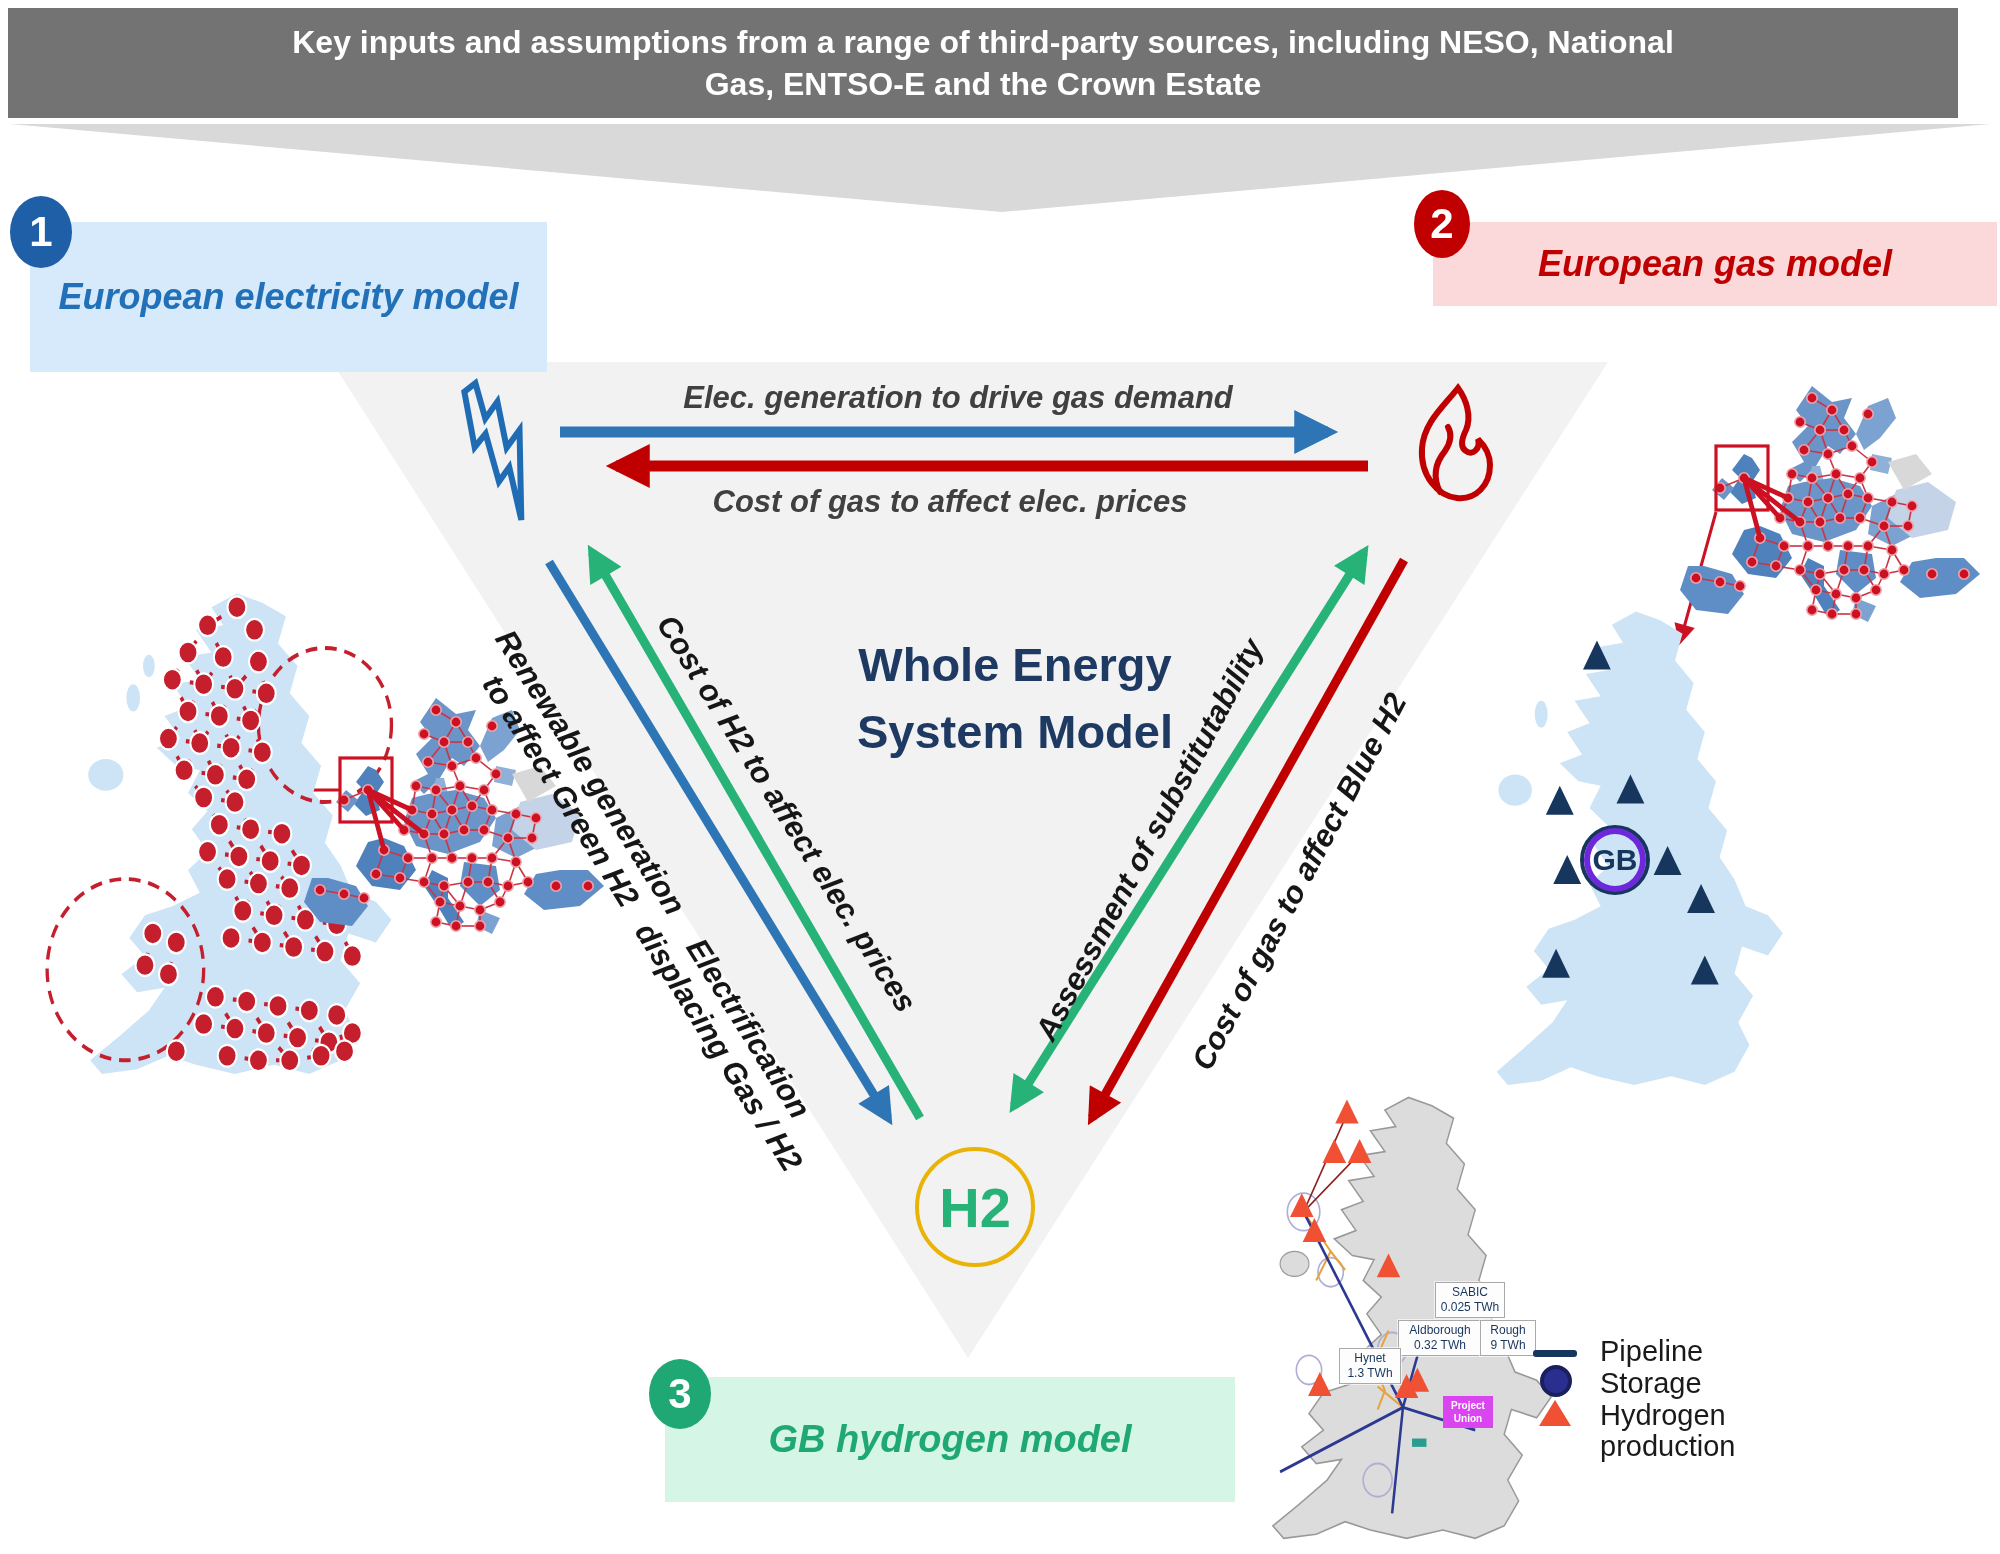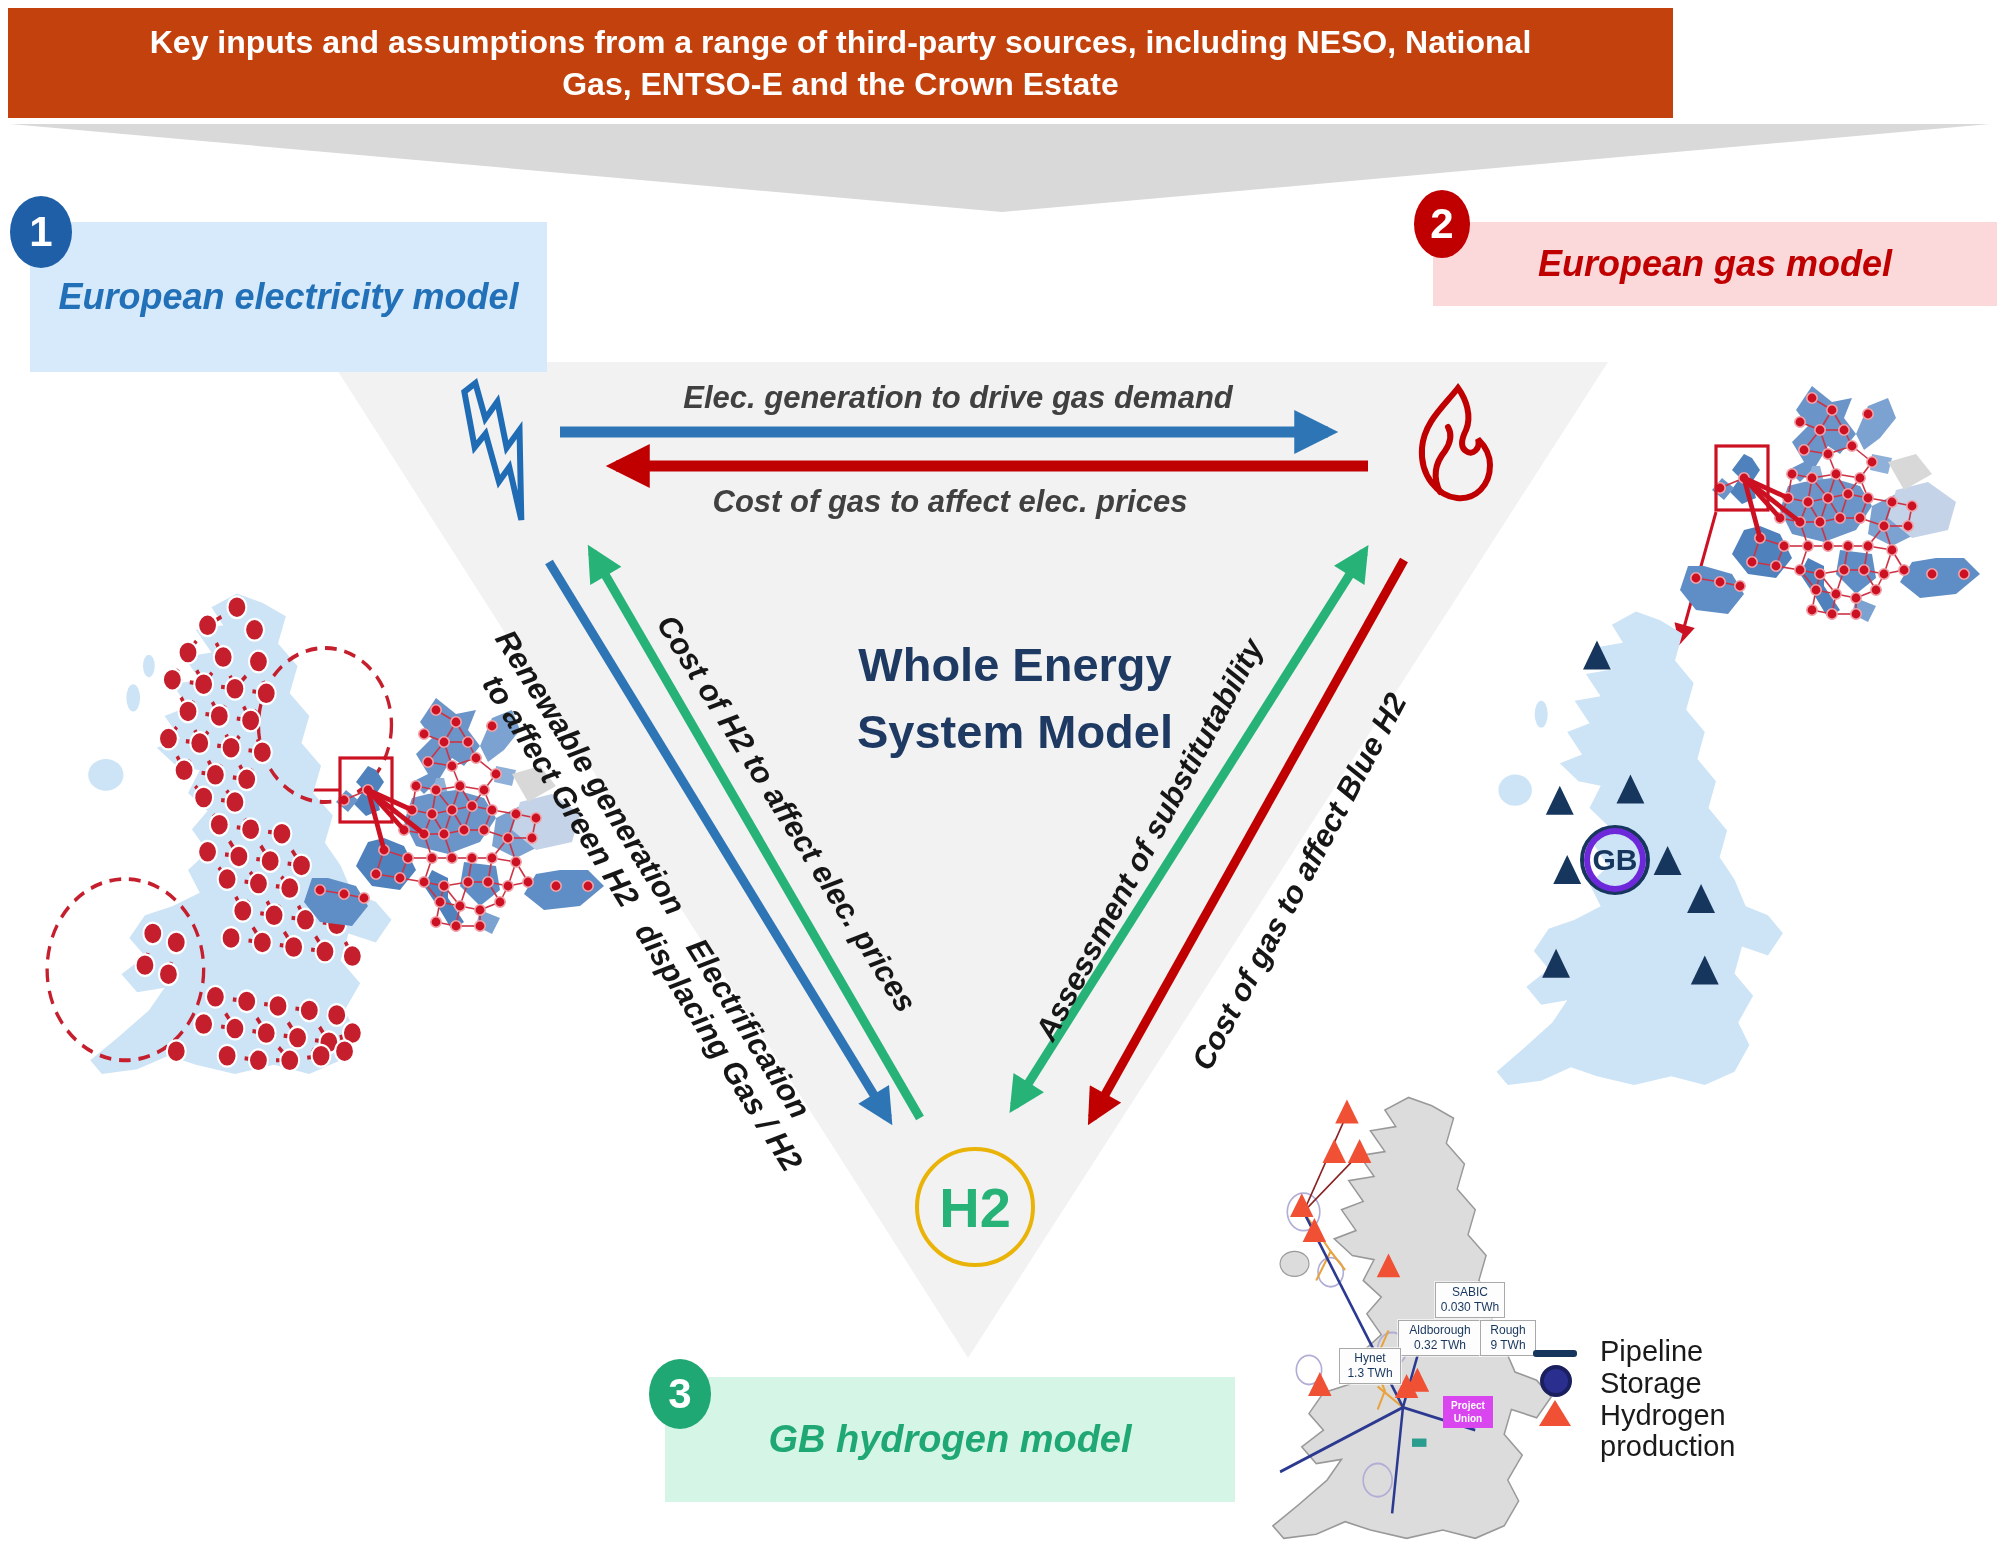--- a/index.html
+++ b/index.html
@@ -1,18 +1,18 @@
 <!DOCTYPE html>
 <html><head>
 <meta charset="utf-8">
 <style>
   html,body{margin:0;padding:0;background:#ffffff;font-family:"Liberation Sans",sans-serif;}
   #page{position:relative;width:2000px;height:1554px;background:#fff;overflow:hidden;}
   .abs{position:absolute;}
-  .banner{left:8px;top:8px;width:1665px;height:110px;background:#c2410c;display:flex;align-items:center;justify-content:center;}
+  .banner{left:8px;top:8px;width:1950px;height:110px;background:#737373;display:flex;align-items:center;justify-content:center;}
   .banner-text{color:#ffffff;font-weight:bold;font-size:32px;text-align:center;line-height:1.32;}
   .badge{border-radius:50%;color:#fff;font-weight:bold;font-size:42px;display:flex;align-items:center;justify-content:center;z-index:6;}
   .modelbox{display:flex;align-items:center;justify-content:center;font-weight:bold;z-index:5;font-style:italic;}
   .rlabel{position:absolute;font-style:italic;font-weight:600;color:#161616;white-space:nowrap;text-align:center;transform:translate(-50%,-50%) rotate(var(--r,0deg));font-size:31px;line-height:1.12;z-index:7;}
   .hlabel{position:absolute;font-style:italic;font-weight:600;color:#404040;white-space:nowrap;transform:translate(-50%,-50%);font-size:31px;z-index:7;}
   .center-title{color:#1e3a63;font-weight:bold;font-size:47px;text-align:center;line-height:1.42;z-index:7;}
   .h2circle{left:915px;top:1147px;width:112px;height:112px;border:4px solid #eab308;border-radius:50%;display:flex;align-items:center;justify-content:center;color:#27b377;font-weight:bold;font-size:56px;z-index:7;}
   .gbcircle{left:1580px;top:825px;width:62px;height:62px;border:4px solid #17365d;border-radius:50%;display:flex;align-items:center;justify-content:center;z-index:7;background:rgba(255,255,255,0.0);}
   .gbinner{width:52px;height:52px;border:6px solid #6d28d9;border-radius:50%;display:flex;align-items:center;justify-content:center;color:#17365d;font-weight:bold;font-size:30px;}
   .sitebox{position:absolute;background:#fdfdfd;border:1px solid #a9a9a9;color:#17365d;font-size:12px;line-height:1.25;text-align:center;padding:2px 3px;z-index:8;box-shadow:0 0 0 1px rgba(255,255,255,.6);}
@@ -556,21 +556,21 @@
   </div>
   <div class="rlabel" style="--r:58deg;left:733px;top:1038px;">
     <div>Electrification</div>
     <div>displacing Gas / H2</div>
   </div>
   <div class="rlabel" style="--r:-62deg;left:1150px;top:840px;">Assessment of substitutability</div>
   <div class="rlabel" style="--r:-62deg;left:1300px;top:882px;">Cost of gas to affect Blue H2</div>
 
   <div class="sitebox" style="left:1435px;top:1282px;width:62px;">
     <div>SABIC</div>
-    <div>0.030 TWh</div>
+    <div>0.025 TWh</div>
   </div>
   <div class="sitebox" style="left:1398px;top:1320px;width:76px;">
     <div>Aldborough</div>
     <div>0.32 TWh</div>
   </div>
   <div class="sitebox" style="left:1480px;top:1320px;width:48px;">
     <div>Rough</div>
     <div>9 TWh</div>
   </div>
   <div class="sitebox" style="left:1339px;top:1348px;width:54px;">

